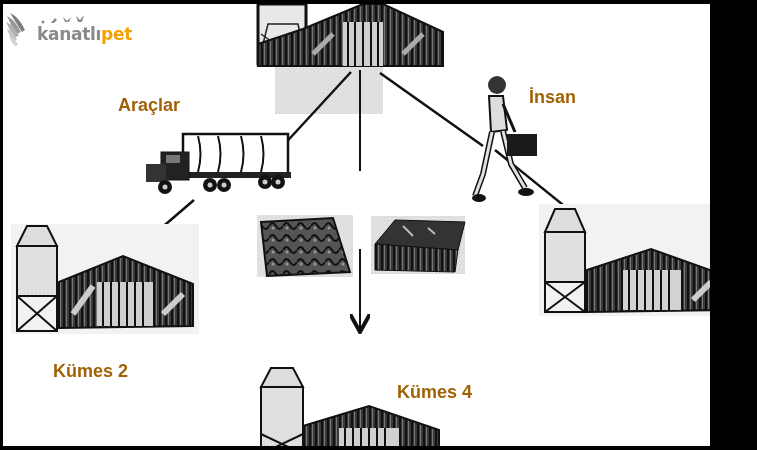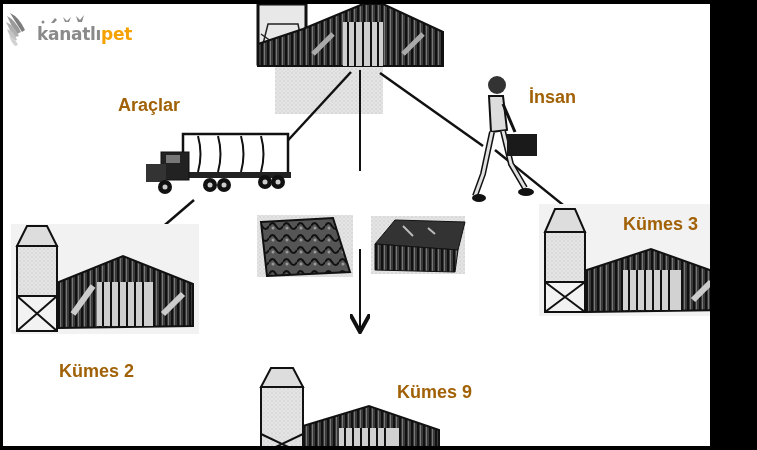--- a/index.html
+++ b/index.html
@@ -176,17 +176,16 @@
       <rect x="258" y="383" width="42" height="60" fill="url(#stipple)" stroke="#111" stroke-width="2"></rect>
       <path d="M258 430 L300 450 M300 430 L258 450" stroke="#111" stroke-width="2"></path>
       <polygon points="300,422 366,402 436,426 436,450 300,450" fill="url(#siding)" stroke="#111" stroke-width="2"></polygon>
       <rect x="336" y="424" width="60" height="26" fill="#d0d0d0"></rect>
       <path d="M342 424V450 M350 424V450 M358 424V450 M366 424V450 M374 424V450 M382 424V450" stroke="#111" stroke-width="2"></path>
     </g>
   </svg>
 
   <div class="label" style="left:115px; top:92px;">Araçlar</div>
   <div class="label" style="left:526px; top:84px;text-align:center;">İnsan</div>
-  <div class="label" style="left:56px; top:358px;">Kümes 2</div>
-  <div class="label" style="left:620px; top:211px;">Kümes 3</div>
-  <div class="label" style="left:394px; top:379px;">Kümes 9</div>
+  <div class="label" style="left:50px; top:358px;">Kümes 2</div>
+  <div class="label" style="left:394px; top:379px;">Kümes 4</div>
 
 </div>
 
 </body></html>

